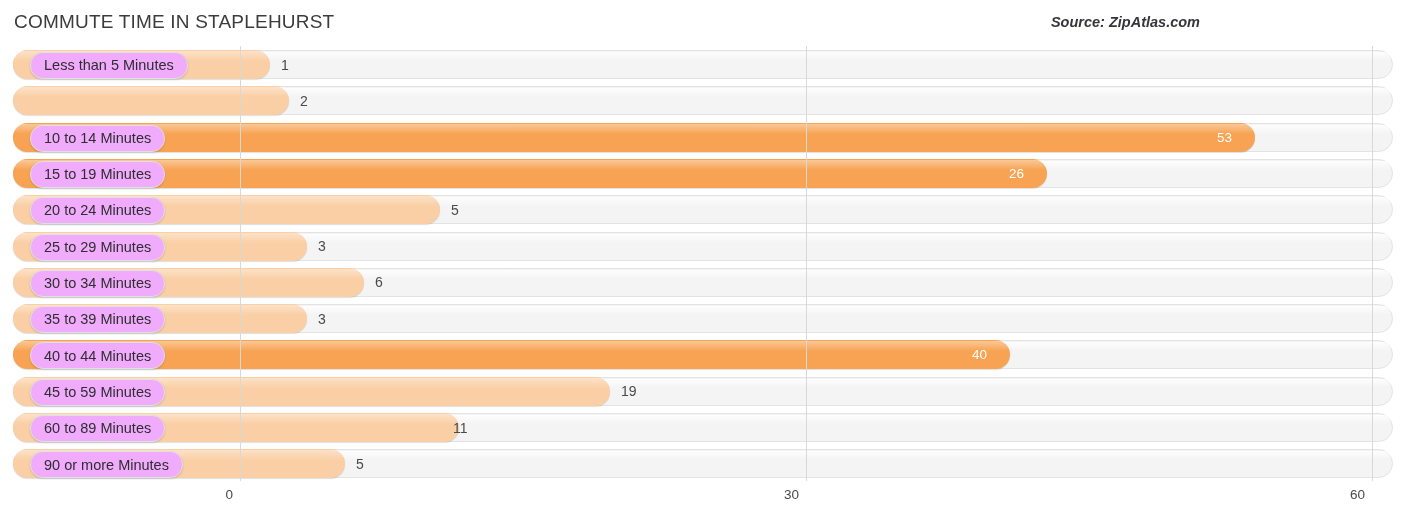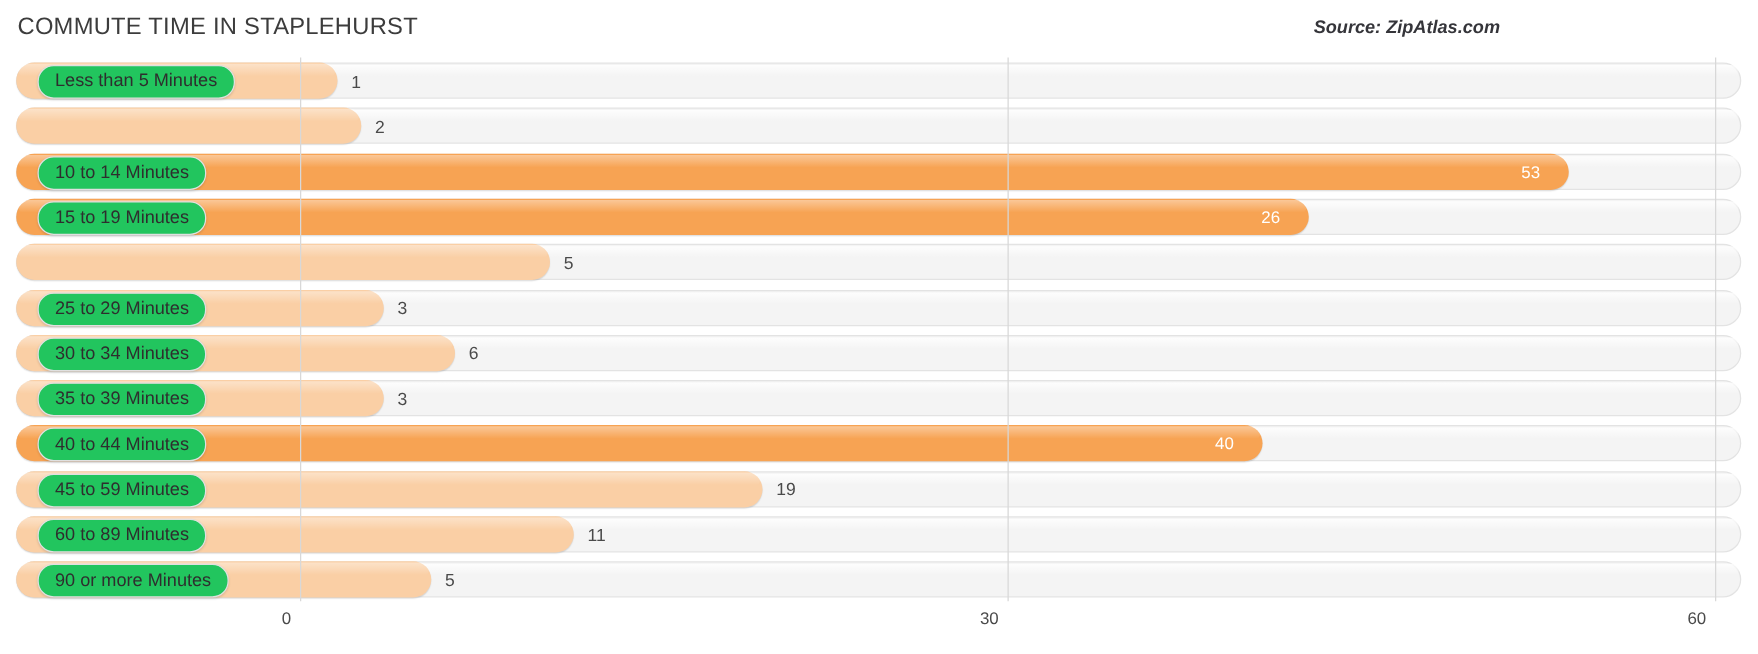--- a/index.html
+++ b/index.html
@@ -48,21 +48,21 @@
     box-shadow:0 1px 1px rgba(0,0,0,.13);
   }
   .bar::after{
     content:"";position:absolute;left:2px;right:2px;top:1px;height:10px;
     border-radius:14px 14px 7px 7px;
     background:linear-gradient(180deg,rgba(255,255,255,.40),rgba(255,255,255,0));
   }
   
   .pill{
     position:absolute;left:17px;top:2px;height:25px;
-    background:#22c55e;border:1px solid #e0e0e0;
+    background:#f0abfc;border:1px solid #e0e0e0;
     border-radius:13px;
     display:flex;align-items:center;
     padding:0 13px 0 13px;
     box-shadow:0 1px 2px rgba(0,0,0,.14);
     z-index:4;white-space:nowrap;
   }
   .pill-label{
     font-size:14.5px;color:#2e2e2e;line-height:1;
   }
   
@@ -119,20 +119,23 @@
       <div class="track"></div>
       <div class="bar" style="width: 1034px; background: rgb(247, 163, 83);"></div>
       <div class="pill">
         <span class="pill-label">15 to 19 Minutes</span>
       </div>
       <div class="val-in" style="left: 996px;">26</div>
     </div>
     <div class="row" style="top: 149.2px;">
       <div class="track"></div>
       <div class="bar" style="width: 427px; background: rgb(250, 207, 165);"></div>
+      <div class="pill">
+        <span class="pill-label">20 to 24 Minutes</span>
+      </div>
       <div class="val-out" style="left: 438px;">5</div>
     </div>
     <div class="row" style="top: 185.5px;">
       <div class="track"></div>
       <div class="bar" style="width: 294px; background: rgb(250, 207, 165);"></div>
       <div class="pill">
         <span class="pill-label">25 to 29 Minutes</span>
       </div>
       <div class="val-out" style="left: 305px;">3</div>
     </div>
@@ -167,21 +170,21 @@
         <span class="pill-label">45 to 59 Minutes</span>
       </div>
       <div class="val-out" style="left: 608px;">19</div>
     </div>
     <div class="row" style="top: 367px;">
       <div class="track"></div>
       <div class="bar" style="width: 446px; background: rgb(250, 207, 165);"></div>
       <div class="pill">
         <span class="pill-label">60 to 89 Minutes</span>
       </div>
-      <div class="val-out" style="left: 457px; text-align: right;">11</div>
+      <div class="val-out" style="left: 440px; text-align: right;">11</div>
     </div>
     <div class="row" style="top: 403.3px;">
       <div class="track"></div>
       <div class="bar" style="width: 332px; background: rgb(250, 207, 165);"></div>
       <div class="pill">
         <span class="pill-label">90 or more Minutes</span>
       </div>
       <div class="val-out" style="left: 343px;">5</div>
     </div>
   </div>

